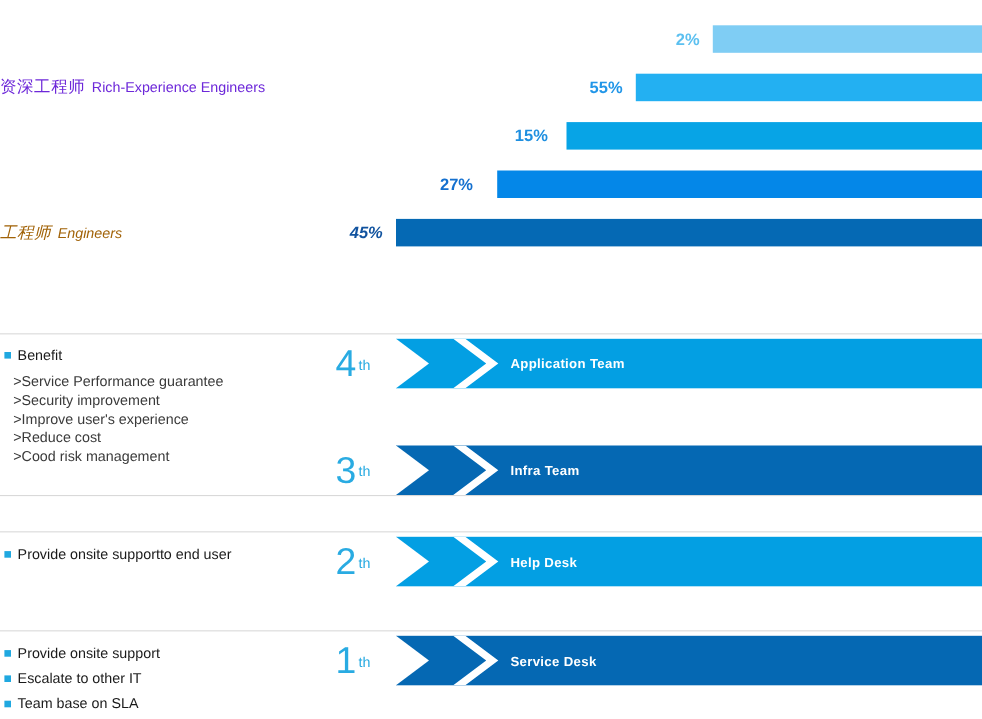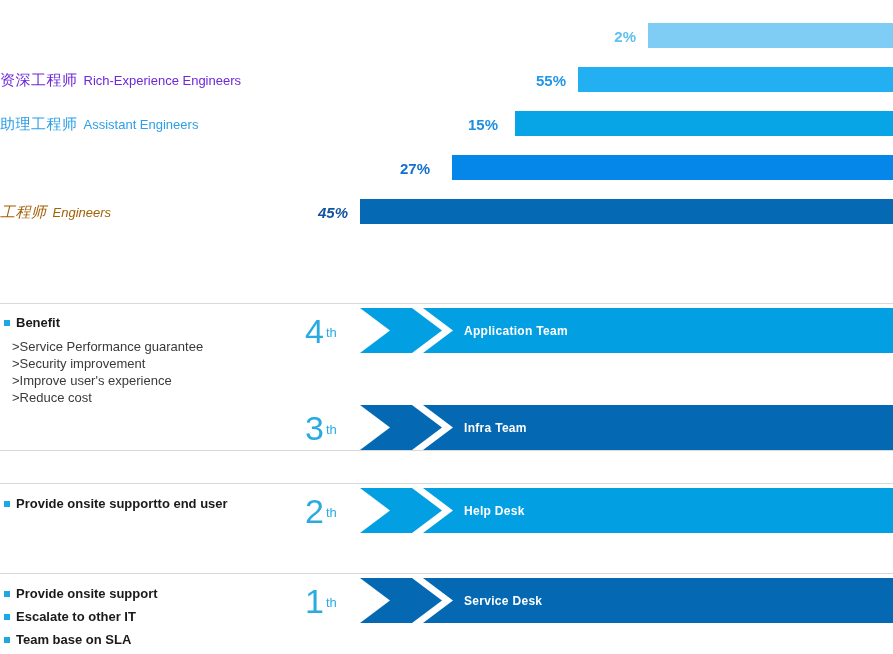--- a/index.html
+++ b/index.html
@@ -42,21 +42,21 @@
   .rank{position:absolute;white-space:nowrap;line-height:1;}
   .rank .num{font-size:34px;color:#29abe2;font-weight:normal;}
   .rank .ord{font-size:13px;color:#29abe2;vertical-align:super;margin-left:2px;}
 
   
   .blk{position:absolute;left:0;}
   .bullet-line{
     position:relative;padding-left:16px;font-size:13px;color:#1a1a1a;
     line-height:18px;white-space:nowrap;
   }
-  .bullet-line.bold{font-weight:bold;}
+  .bullet-line.bold{font-weight:normal;}
   .bullet-line .sq{
     position:absolute;left:4px;top:6px;width:6px;height:6px;background:#1fa8e0;
   }
   .sub-line{
     font-size:13px;color:#3a3a3a;line-height:17px;white-space:nowrap;
     padding-left:12px;
   }
 </style>
 </head>
 <body>
@@ -67,21 +67,20 @@
       <div class="bar-row" style="top: 23px;">
         <div class="bar-pct" style="color: rgb(92, 192, 240); left: 596px; width: 40px; text-align: right;">2%</div>
         <div class="bar-fill" style="left: 648px; background: rgb(127, 205, 244);"></div>
       </div>
       <div class="bar-row" style="top: 67px;">
         <div class="bar-label" style="color: #6d28d9;"><span class="cn">资深工程师</span><span class="en">Rich-Experience Engineers</span></div>
         <div class="bar-pct" style="color: rgb(33, 150, 232); left: 526px; width: 40px; text-align: right;">55%</div>
         <div class="bar-fill" style="left: 578px; background: rgb(35, 176, 242);"></div>
       </div>
       <div class="bar-row" style="top: 111px;">
-        <div class="bar-label" style="color: rgb(43, 159, 232);"><span class="cn">助理工程师</span><span class="en">Assistant Engineers</span></div>
         <div class="bar-pct" style="color: rgb(30, 143, 224); left: 463px; width: 40px; text-align: center;">15%</div>
         <div class="bar-fill" style="left: 515px; background: rgb(7, 164, 230);"></div>
       </div>
       <div class="bar-row" style="top: 155px;">
         <div class="bar-pct" style="color: rgb(20, 112, 207); left: 400px; width: 40px; text-align: left;">27%</div>
         <div class="bar-fill" style="left: 452px; background: rgb(4, 135, 232);"></div>
       </div>
       <div class="bar-row" style="top: 199px;">
         <div class="bar-label" style="color: #a16207; font-style: italic;"><span class="cn">工程师</span><span class="en">Engineers</span></div>
         <div class="bar-pct" style="color: rgb(17, 83, 159); left: 308px; width: 40px; text-align: right; font-style: italic;">45%</div>
@@ -136,20 +135,21 @@
     </div>
 
   <div id="text-section">
       <div class="blk" style="top: 314px;">
         <div class="bullet-line bold"><span class="sq" style="background: rgb(31, 168, 224);"></span><span>Benefit</span></div>
         <div style="margin-top: 6px;">
           <div class="sub-line">&gt;Service Performance guarantee</div>
           <div class="sub-line">&gt;Security improvement</div>
           <div class="sub-line">&gt;Improve user's experience</div>
           <div class="sub-line">&gt;Reduce cost</div>
+          <div class="sub-line">&gt;Cood risk management</div>
         </div>
       </div>
       <div class="blk" style="top: 495px;">
         <div class="bullet-line bold"><span class="sq" style="background: rgb(31, 168, 224);"></span><span>Provide onsite supportto end user</span></div>
       </div>
       <div class="blk" style="top: 585px;">
         <div class="bullet-line bold"><span class="sq" style="background: rgb(31, 168, 224);"></span><span>Provide onsite support</span></div>
         <div class="bullet-line bold" style="margin-top: 5px;"><span class="sq" style="background: rgb(31, 168, 224);"></span><span>Escalate to other IT</span></div>
         <div class="bullet-line bold" style="margin-top: 5px;"><span class="sq" style="background: rgb(31, 168, 224);"></span><span>Team base on SLA</span></div>
       </div>

